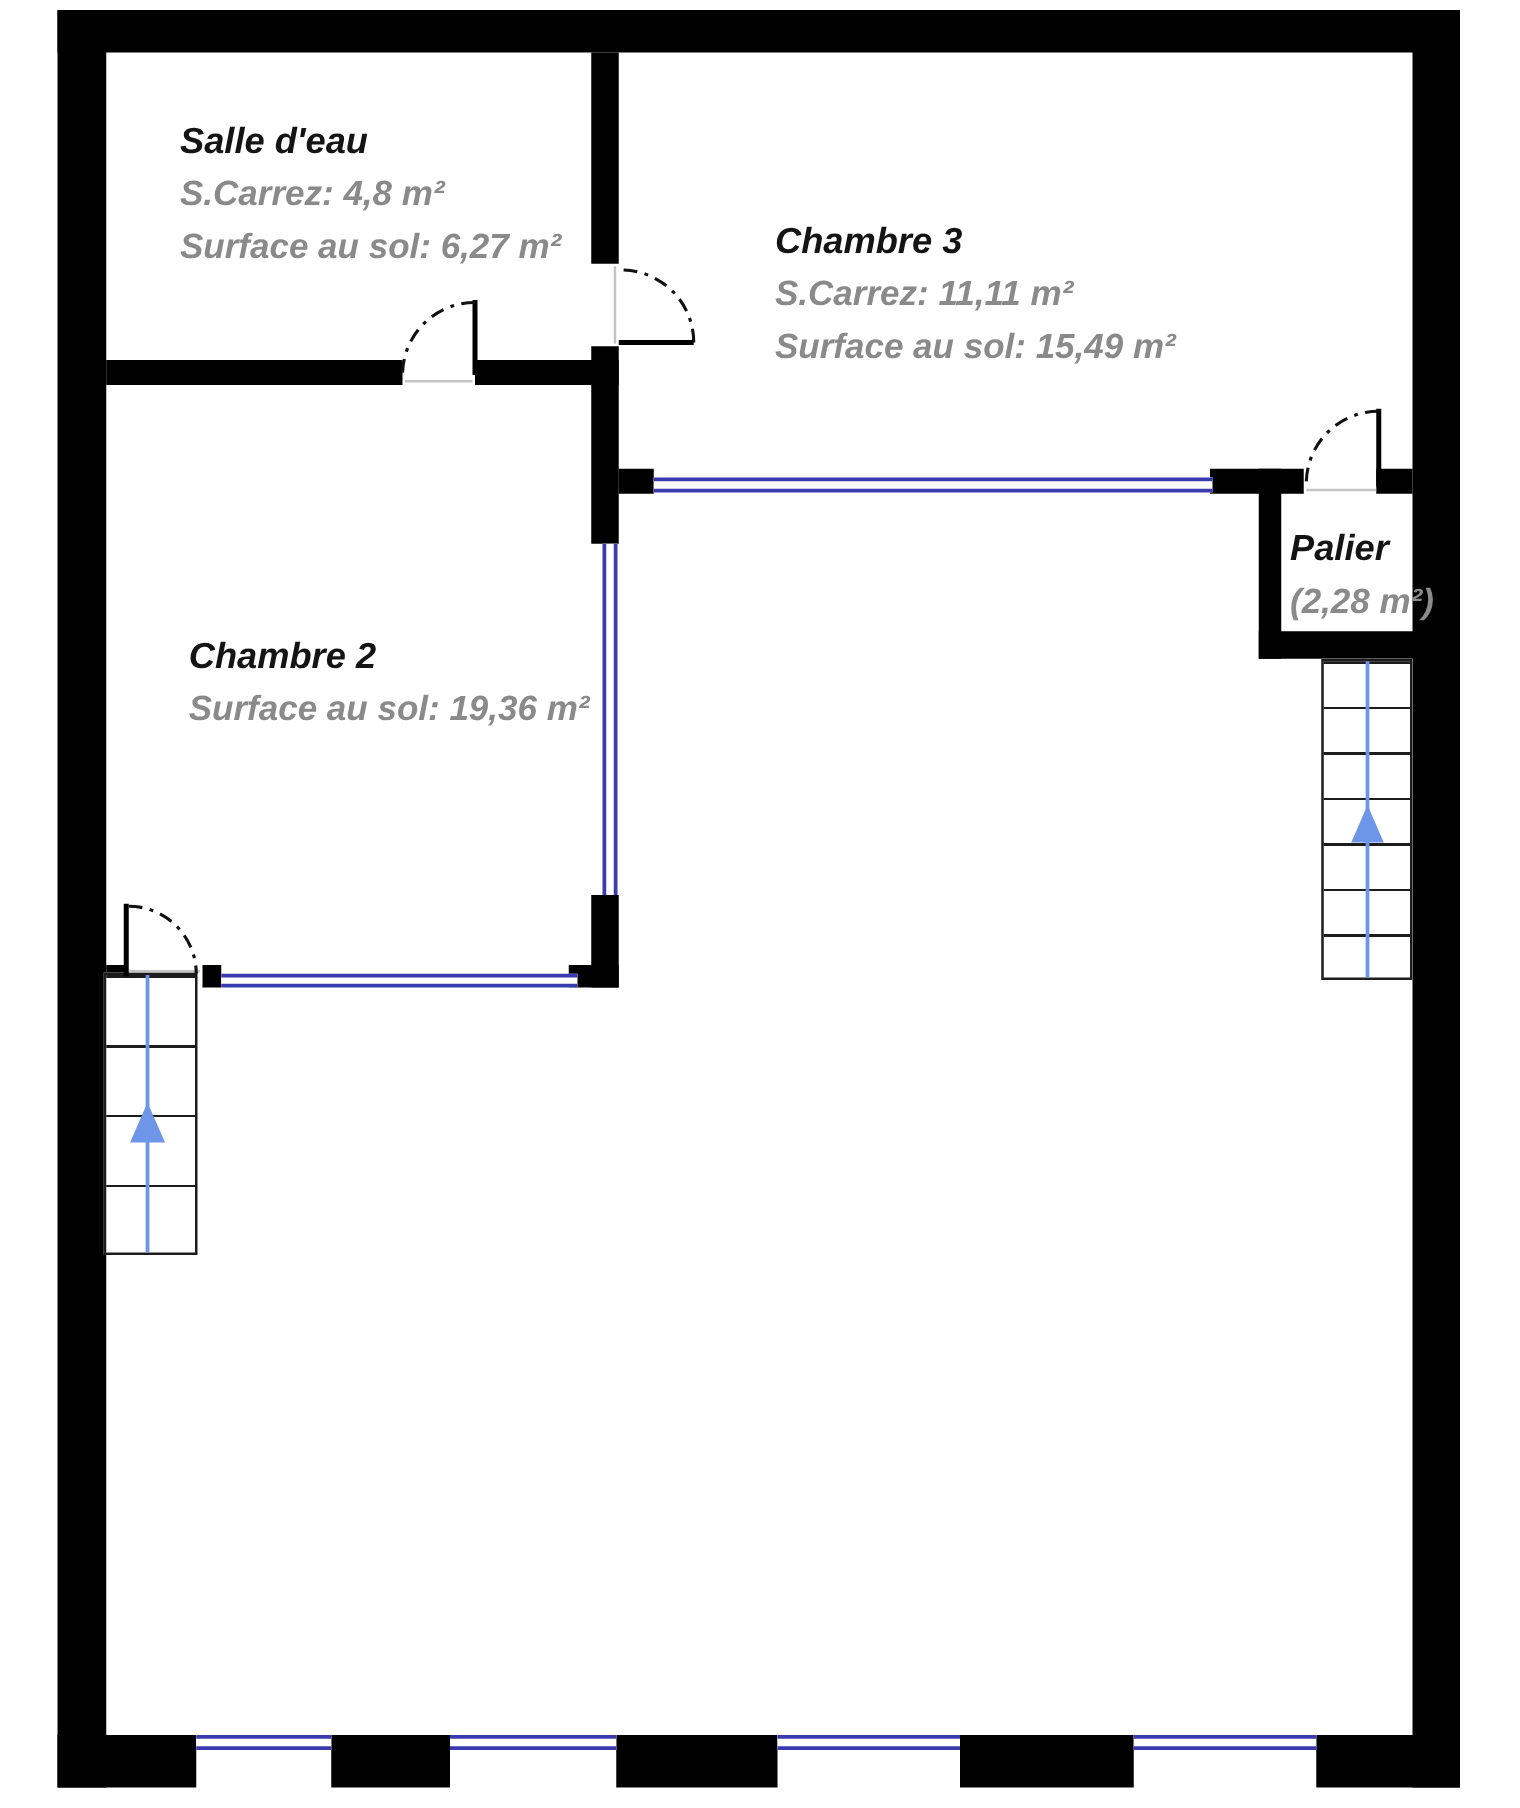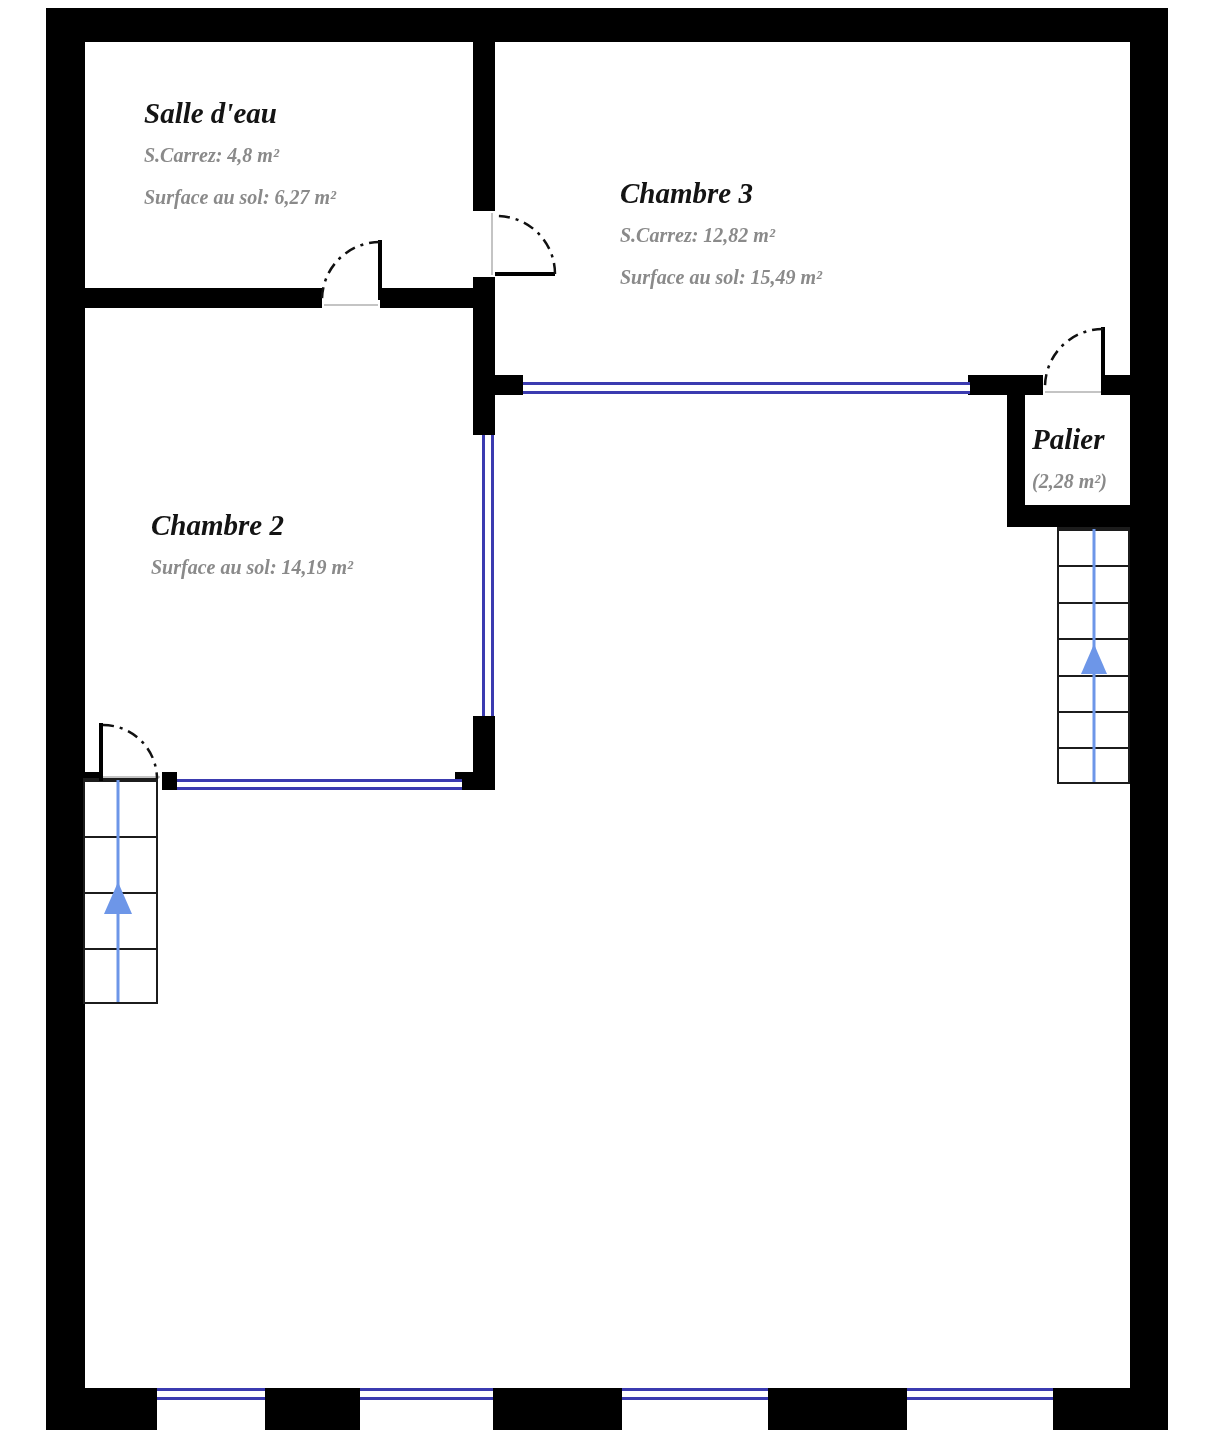--- a/index.html
+++ b/index.html
@@ -1,39 +1,39 @@
 <!DOCTYPE html>
 <html><head>
 <meta charset="utf-8">
 <style>
   html,body{margin:0;padding:0;background:#ffffff;}
   .plan{
     position:relative;
     width:1180px;height:1446px;
     background:#ffffff;
-    font-family:Liberation Serif, serif;
+    font-family:Liberation Sans, sans-serif;
     overflow:hidden;
   }
   
   .wall{position:absolute;background:#000000;z-index:1;}
   
   .window-h{position:absolute;box-sizing:border-box;background:#ffffff;
     border-top:3px solid #3b3bb0;border-bottom:3px solid #3b3bb0;z-index:2;}
   .window-v{position:absolute;box-sizing:border-box;background:#ffffff;
     border-left:3px solid #3b3bb0;border-right:3px solid #3b3bb0;z-index:2;}
   
   .stairs{position:absolute;box-sizing:border-box;background:#ffffff;border:2px solid #1c1c1c;z-index:1;}
   .stairs.treads-56{background-image:repeating-linear-gradient(to bottom,#1c1c1c 0 2px,transparent 2px 56px);}
   .stairs.treads-36{background-image:repeating-linear-gradient(to bottom,#1c1c1c 0 2px,transparent 2px 36.4px);}
   
   .overlay{position:absolute;left:0;top:0;z-index:3;pointer-events:none;}
   
   .room-label{position:absolute;z-index:4;white-space:nowrap;}
   .room-title{font-weight:bold;font-style:italic;font-size:29px;line-height:42px;color:#141414;}
-  .room-line{font-weight:bold;font-style:italic;font-size:20px;line-height:42px;color:#8a8a8a;}
+  .room-line{font-weight:bold;font-style:italic;font-size:28px;line-height:42px;color:#8a8a8a;}
 </style>
 </head>
 <body>
 
 <div class="plan">
 
   <div class="wall" style="left:46px;top:8px;width:1122px;height:34px;"></div>
   <div class="wall" style="left:46px;top:8px;width:39px;height:1422px;"></div>
   <div class="wall" style="left:1130px;top:8px;width:38px;height:1422px;"></div>
 
@@ -100,27 +100,27 @@
   </svg>
 
   <div class="room-label" style="left:144px;top:92px;">
     <div class="room-title">Salle d'eau</div>
     <div class="room-line">S.Carrez: 4,8 m²</div>
     <div class="room-line">Surface au sol: 6,27 m²</div>
   </div>
 
   <div class="room-label" style="left:620px;top:172px;">
     <div class="room-title">Chambre 3</div>
-    <div class="room-line">S.Carrez: 12,82 m²</div>
+    <div class="room-line">S.Carrez: 11,11 m²</div>
     <div class="room-line">Surface au sol: 15,49 m²</div>
   </div>
 
   <div class="room-label" style="left:151px;top:504px;">
     <div class="room-title">Chambre 2</div>
-    <div class="room-line">Surface au sol: 14,19 m²</div>
+    <div class="room-line">Surface au sol: 19,36 m²</div>
   </div>
 
   <div class="room-label" style="left:1032px;top:418px;">
     <div class="room-title">Palier</div>
     <div class="room-line">(2,28 m²)</div>
   </div>
 
 </div>
 
 </body></html>

